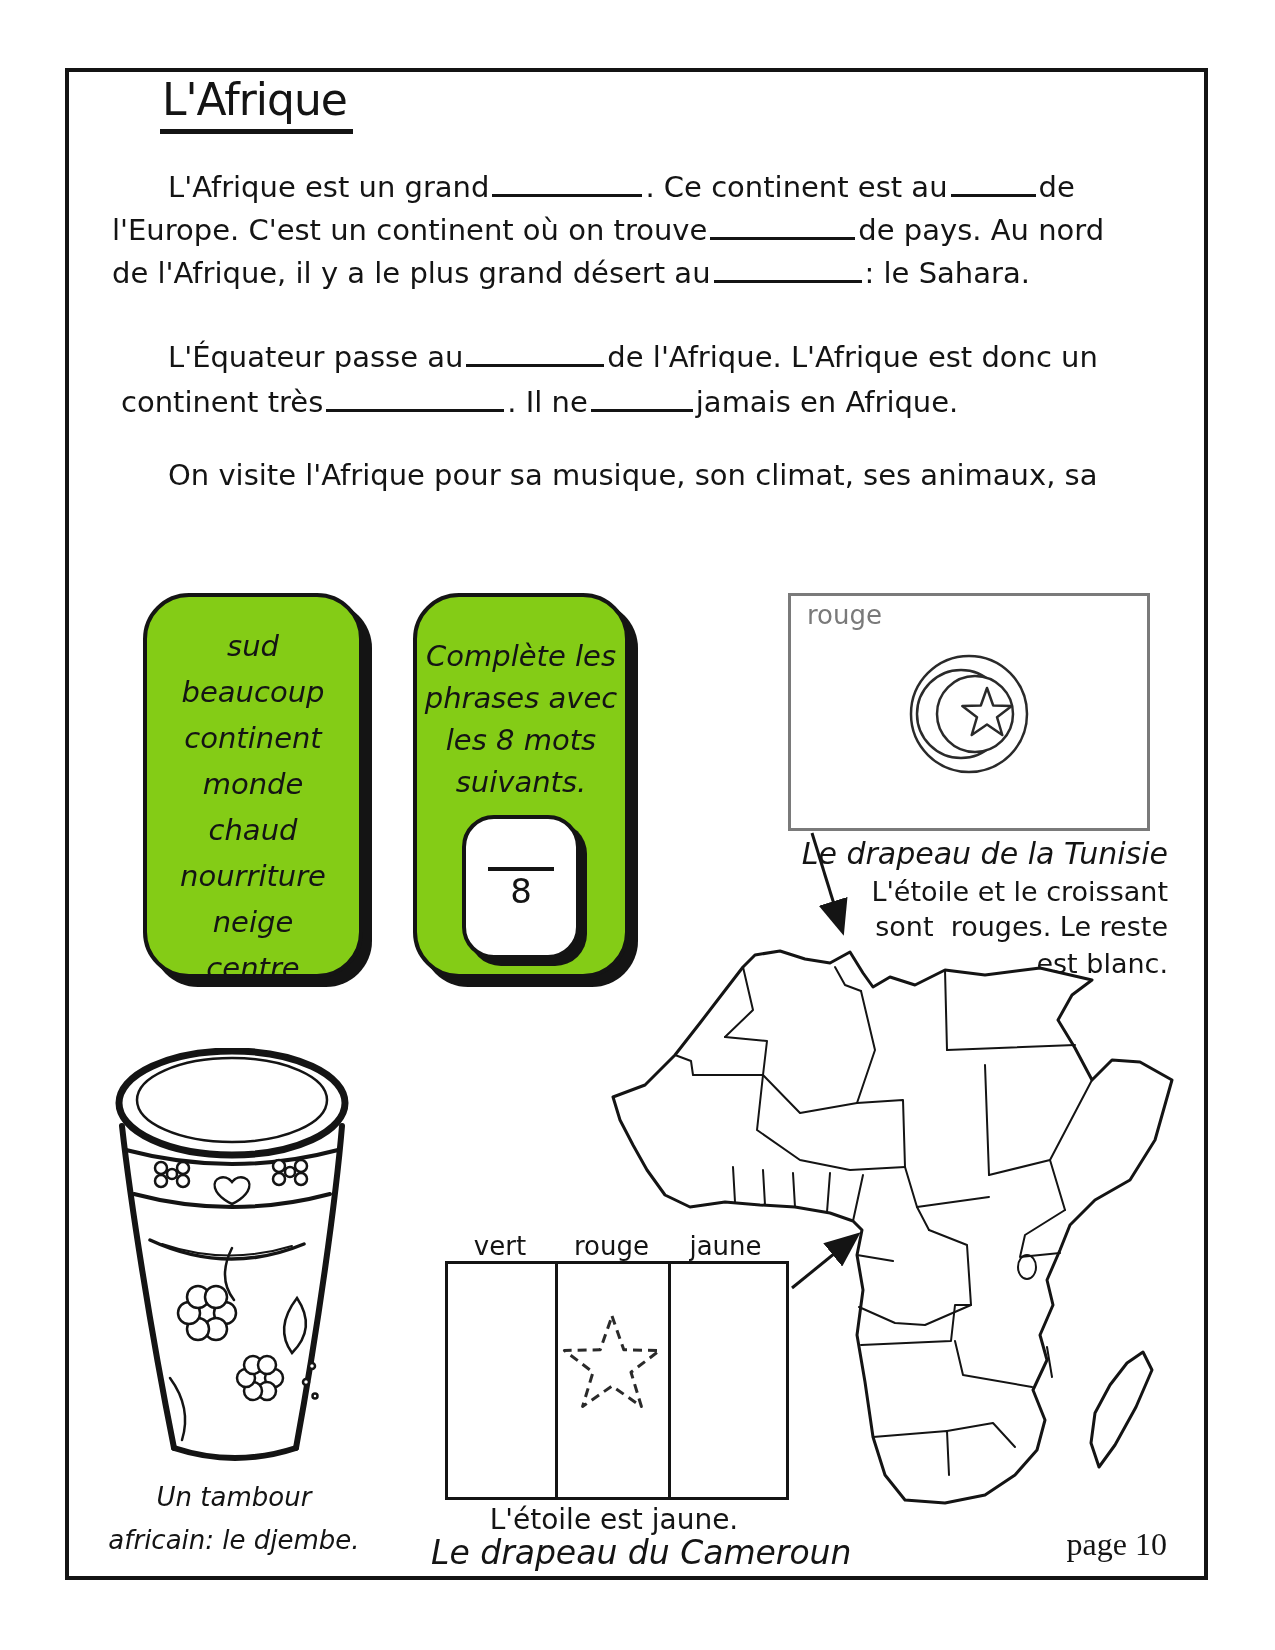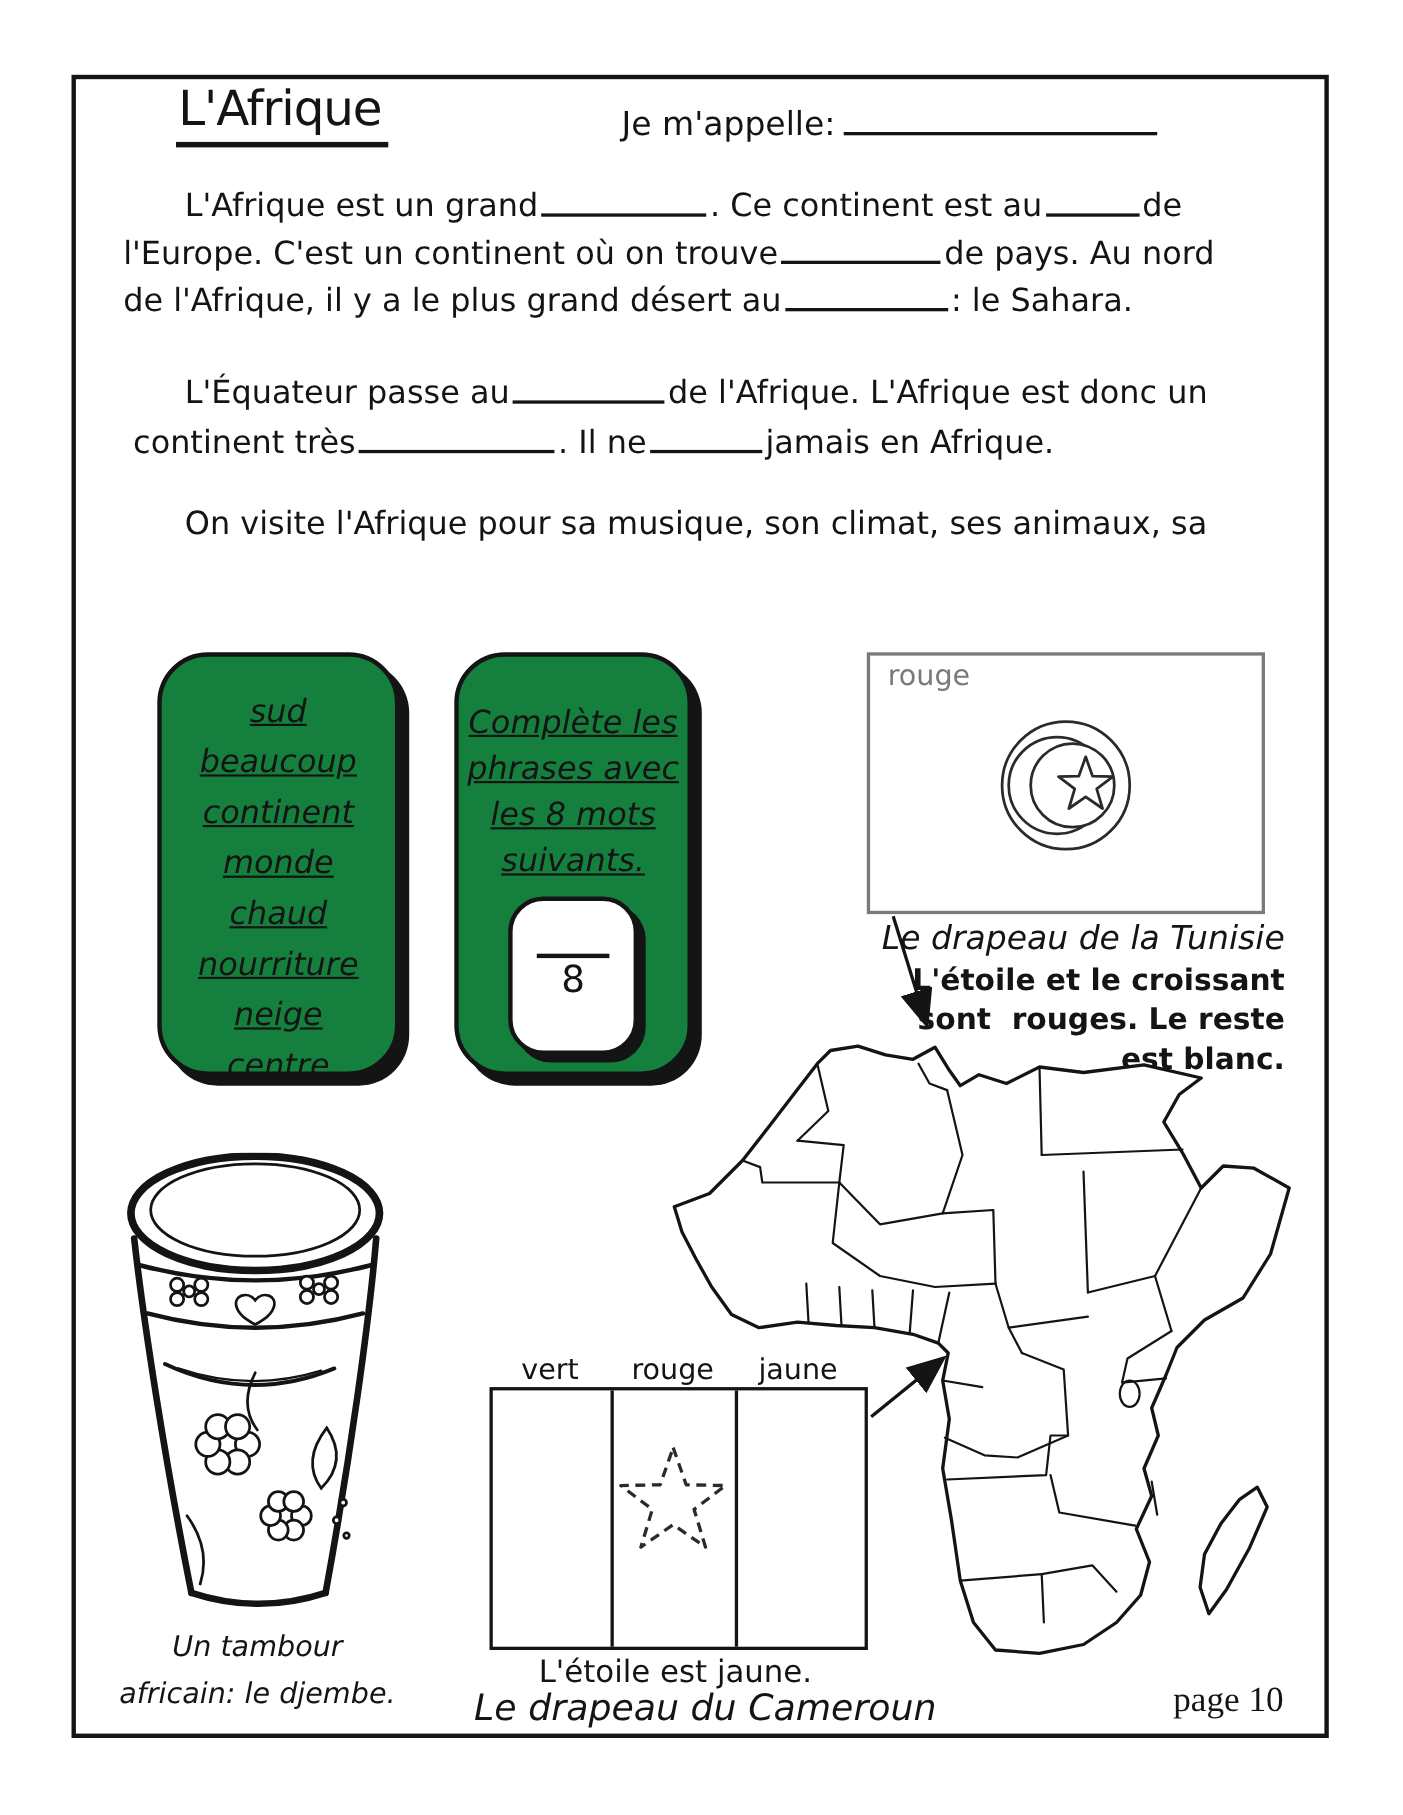--- a/index.html
+++ b/index.html
@@ -14,61 +14,58 @@
   .title{
     position:absolute;left:160px;top:74px;font-size:44px;font-weight:normal;
     letter-spacing:-1px;border-bottom:5px solid #141414;padding:0 6px 4px 2px;
   }
   .name-row{position:absolute;left:565px;top:90px;font-size:30px;white-space:nowrap;}
   .name-blank{display:inline-block;width:285px;border-bottom:3px solid #141414;height:1em;vertical-align:baseline;margin-left:8px;}
   .pline{position:absolute;font-size:29px;white-space:nowrap;}
   .pline .seg{white-space:pre;}
   .blank{display:inline-block;border-bottom:3px solid #141414;height:0.95em;vertical-align:baseline;margin:0 3px;}
   .rbox{
-    position:absolute;background:#15803d;border:4px solid #141414;border-radius:46px;
-    box-shadow:9px 9px 0 0 #141414;text-align:center;text-decoration:underline;
+    position:absolute;background:#84cc16;border:4px solid #141414;border-radius:46px;
+    box-shadow:9px 9px 0 0 #141414;text-align:center;
   }
   .wordlist{padding-top:26px;font-style:italic;font-size:29px;line-height:46px;}
   .instr{padding-top:38px;font-style:italic;font-size:29px;line-height:42px;}
   .eight-box{
     position:absolute;left:50%;transform:translateX(-50%);top:218px;width:110px;height:136px;
     background:#fff;border:4px solid #141414;border-radius:32px;box-shadow:7px 7px 0 0 #141414;
   }
   .eight-line{width:66px;border-top:4px solid #141414;margin:48px auto 0 auto;}
   .eight-num{font-size:34px;font-style:normal;text-align:center;margin-top:2px;line-height:36px;}
   .tunisia-flag{
     position:absolute;left:788px;top:593px;width:356px;height:232px;
     border:3px solid #7a7a7a;background:#fff;
   }
   .rouge-label{position:absolute;left:16px;top:4px;font-size:26px;color:#7a7a7a;}
   .tn-caption{position:absolute;right:107px;top:836px;font-size:30px;font-style:italic;white-space:nowrap;}
-  .tn-note{position:absolute;right:107px;font-size:27px;white-space:pre;text-align:center;font-weight:bold;}
+  .tn-note{position:absolute;right:107px;font-size:27px;white-space:pre;text-align:center;}
   .cm-group{position:absolute;left:445px;top:1231px;width:338px;}
   .cm-label{position:absolute;top:0;font-size:26px;text-align:center;}
   .cm-flag{position:absolute;left:0;top:30px;width:338px;height:233px;border:3px solid #141414;background:#fff;}
   .cm-div{position:absolute;top:0;width:3px;height:233px;background:#141414;}
   .cm-note{position:absolute;left:0;top:272px;width:338px;text-align:center;font-size:28px;}
   .cm-caption{position:absolute;left:-14px;top:302px;width:366px;text-align:center;font-size:33px;font-style:italic;white-space:nowrap;}
   .drum-caption{position:absolute;left:98px;top:1476px;width:272px;text-align:center;font-size:26px;font-style:italic;line-height:43px;}
   .page-num{position:absolute;right:108px;top:1526px;font-size:32px;font-family:Liberation Serif, serif;}
   svg{display:block;}
   .overlay{position:absolute;left:0;top:0;pointer-events:none;}
 </style>
 </head>
 <body>
 
 <div class="page">
 
   <div class="page-border"></div>
 
   <div class="title">L'Afrique</div>
 
-  <div class="name-row">
-    <span class="seg">Je m'appelle:</span><span class="name-blank"></span>
-  </div>
 
   <div class="pline" style="left:168px;top:166px">
     <span class="seg">L'Afrique est un grand</span><span class="blank" style="width:150px"></span><span class="seg">. Ce continent est au</span><span class="blank" style="width:85px"></span><span class="seg">de</span>
   </div>
   <div class="pline" style="left:112px;top:209px">
     <span class="seg">l'Europe. C'est un continent où on trouve</span><span class="blank" style="width:145px"></span><span class="seg">de pays. Au nord</span>
   </div>
   <div class="pline" style="left:112px;top:252px">
     <span class="seg">de l'Afrique, il y a le plus grand désert au</span><span class="blank" style="width:148px"></span><span class="seg">: le Sahara.</span>
   </div>

